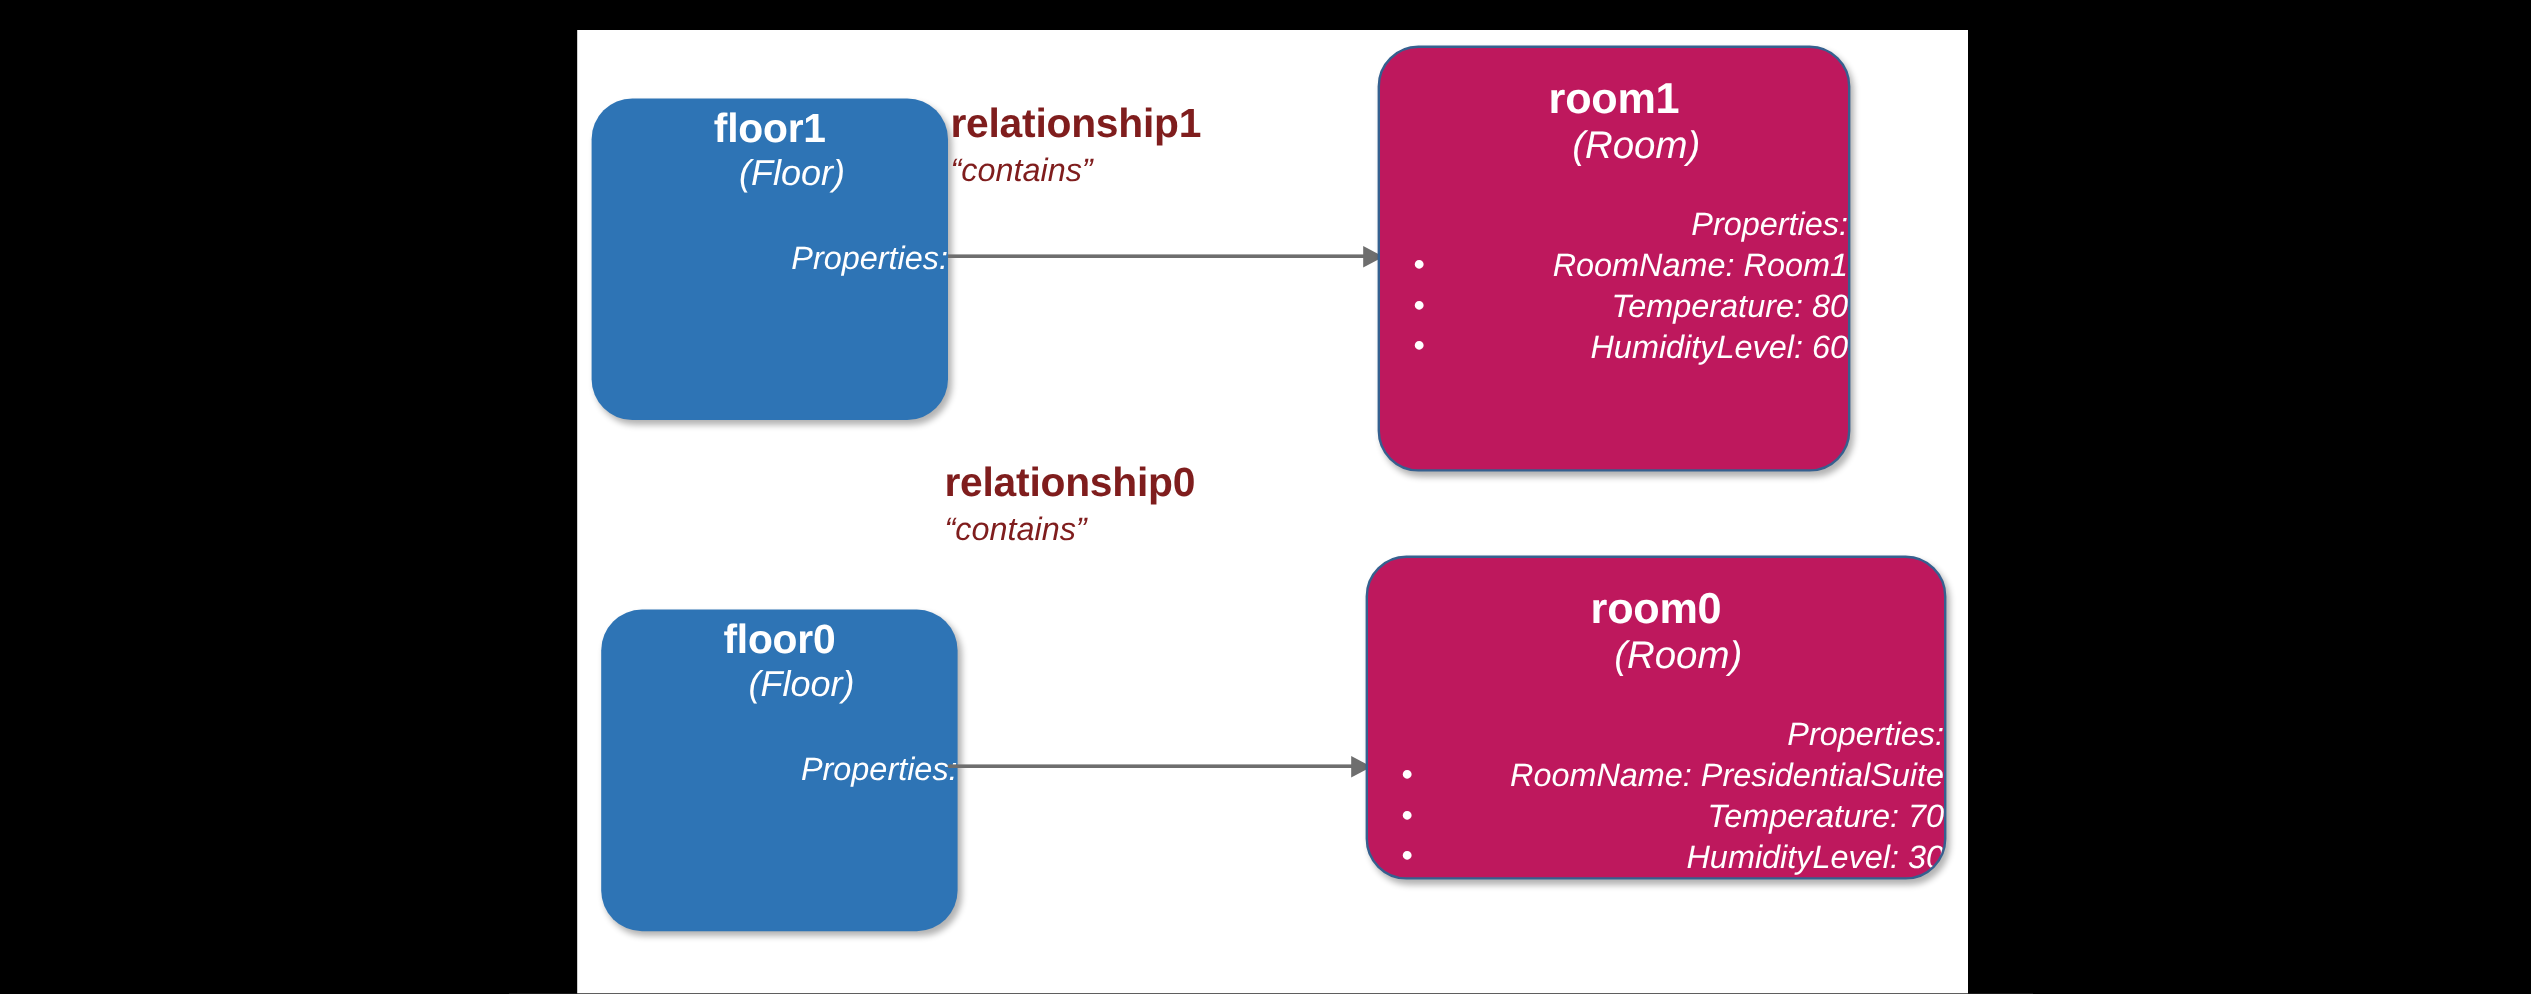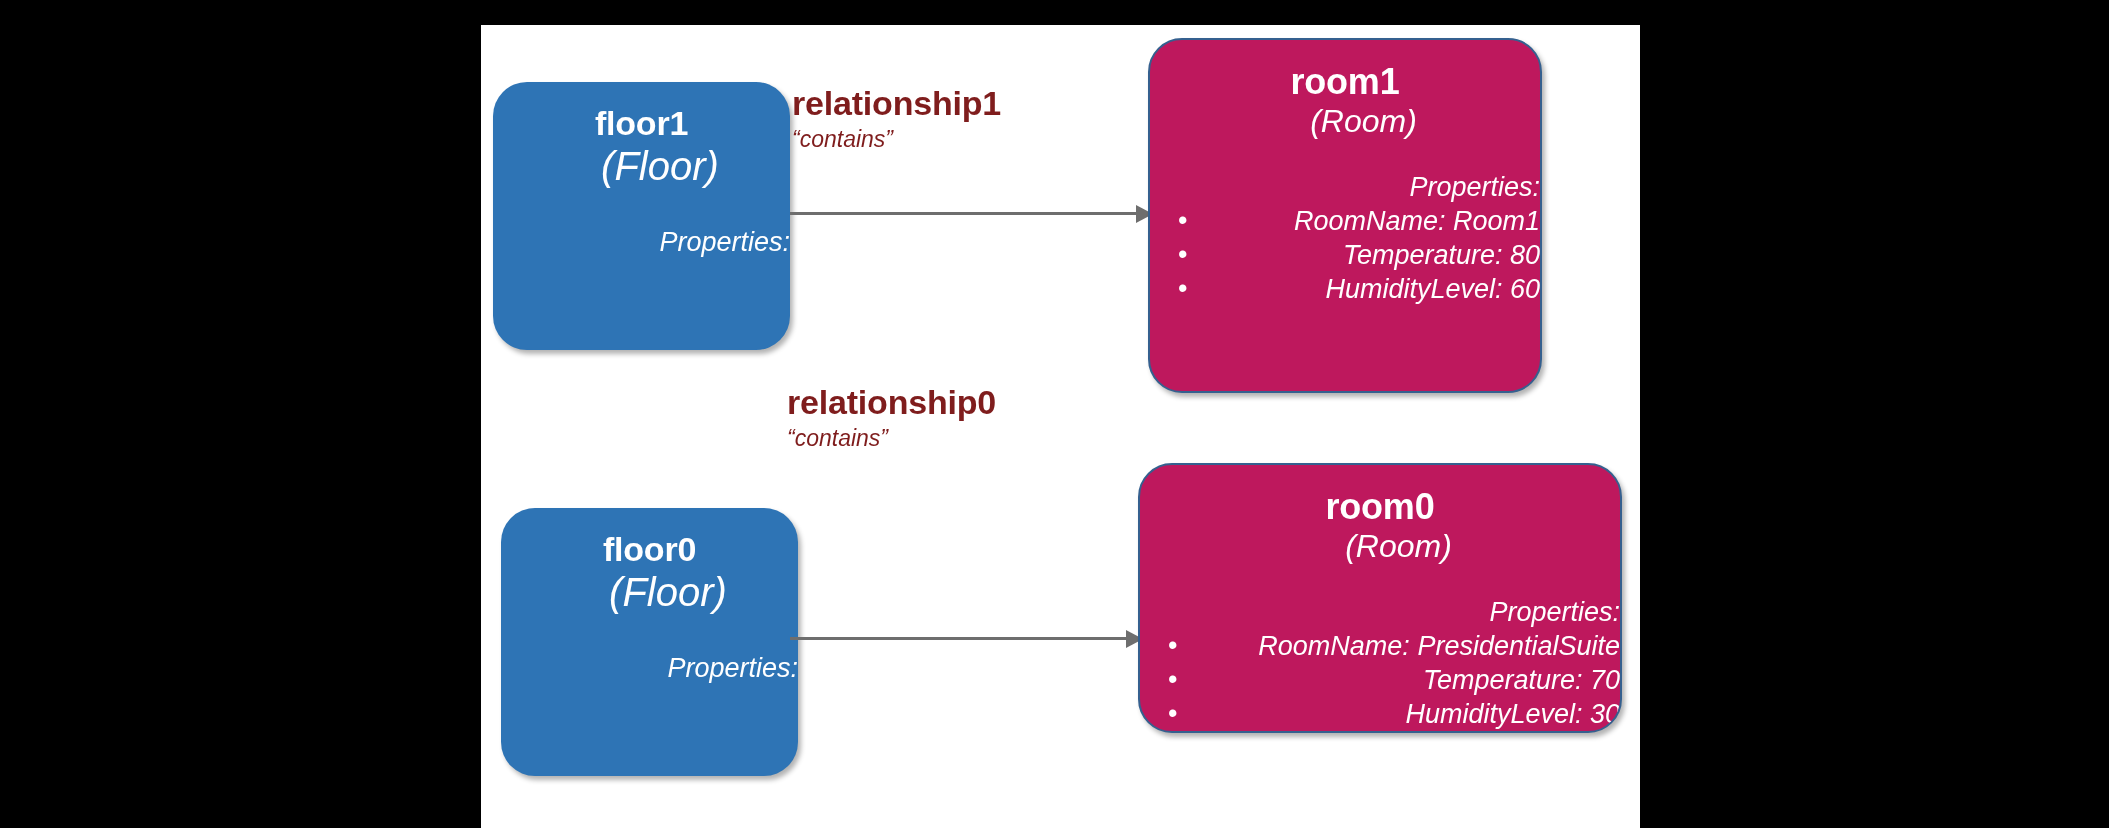--- a/index.html
+++ b/index.html
@@ -58,22 +58,22 @@
     letter-spacing: -0.2px;
   }
   .node-model {
     font-style: italic;
     color: #ffffff;
     line-height: 1.05;
     padding-left: 37px;
   }
 
   
-  .floor .node-title { font-size: 34px; margin-top: 24px; }
-  .floor .node-model { font-size: 40px; margin-top: 4px; }
+  .floor .node-title { font-size: 34px; margin-top: 8px; }
+  .floor .node-model { font-size: 30px; margin-top: 4px; }
 
   
   .room .node-title { font-size: 36px; margin-top: 24px; }
   .room .node-model { font-size: 32px; margin-top: 4px; }
 
   .props {
     text-align: right;
     font-style: italic;
     color: #ffffff;
     font-size: 27px;
@@ -131,21 +131,21 @@
   .edge-label .rel-name {
     display: block;
     font-weight: bold;
     font-size: 34px;
     line-height: 1.05;
     letter-spacing: -0.2px;
   }
   .edge-label .rel-kind {
     display: block;
     font-style: italic;
-    font-size: 23px;
+    font-size: 27px;
     line-height: 1.2;
     margin-top: 4px;
   }
 </style>
 </head>
 <body>
 
 <div id="stage">
 
   <div id="canvas">

